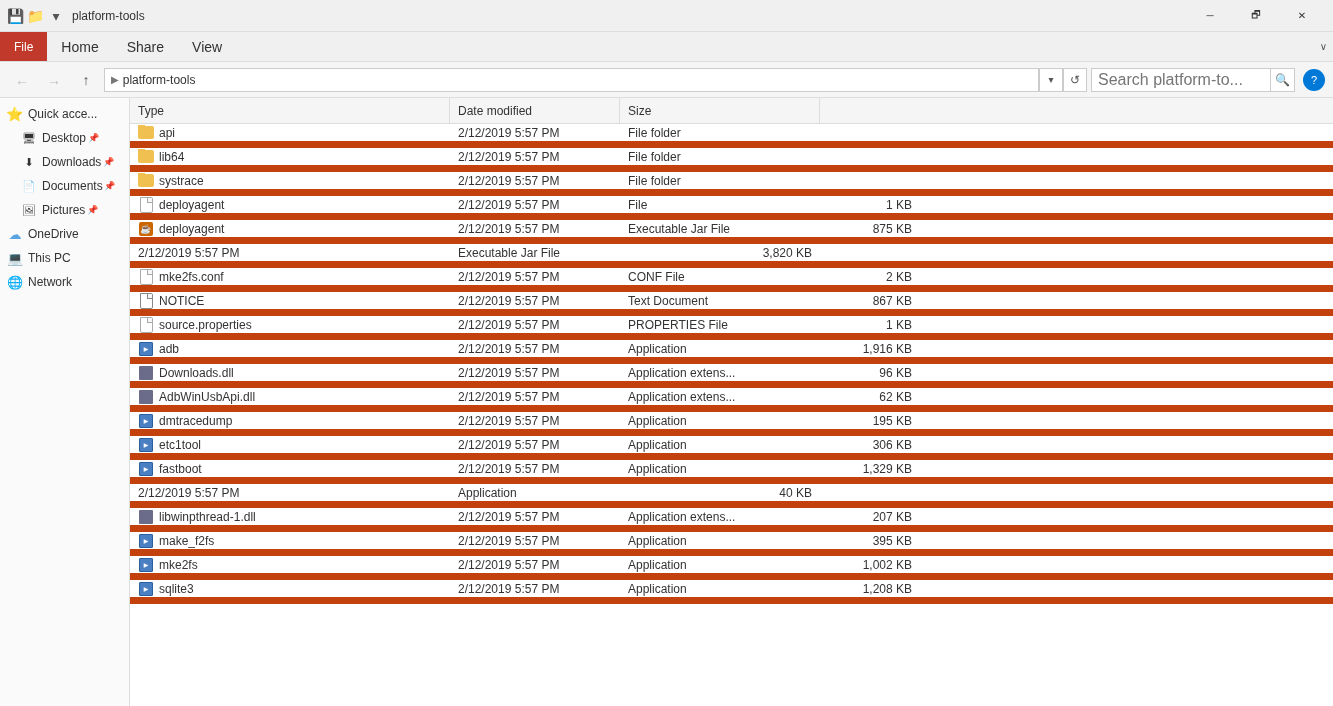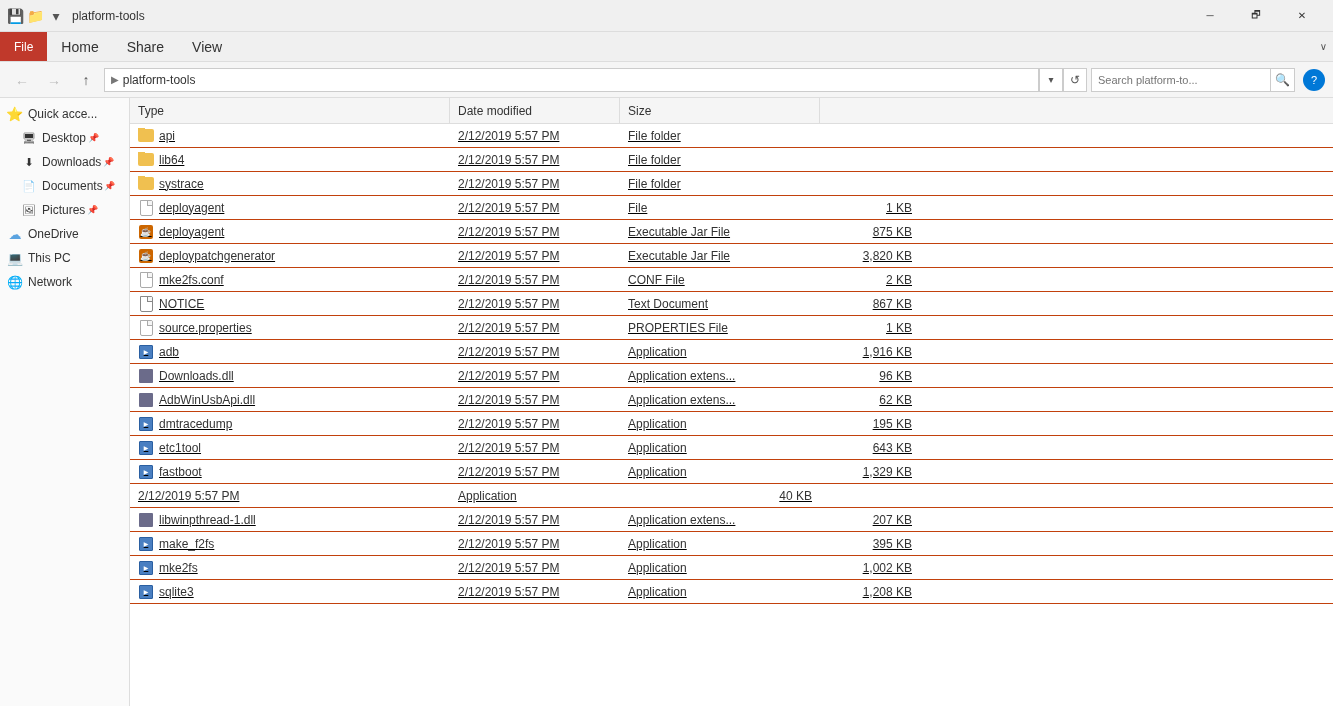--- a/index.html
+++ b/index.html
@@ -78,21 +78,21 @@
     }
     .address-bar .addr-arrow { color: #777; margin-right: 4px; font-size: 10px; }
     .addr-chevron { width: 24px; height: 24px; border: 1px solid #ccc; background: white; display: flex; align-items: center; justify-content: center; cursor: pointer; color: #555; font-size: 10px; }
     .addr-refresh { width: 24px; height: 24px; border: 1px solid #ccc; background: white; display: flex; align-items: center; justify-content: center; cursor: pointer; color: #555; font-size: 12px; }
     .search-box {
       width: 180px; height: 24px;
       border: 1px solid #ccc; background: white;
       display: flex; align-items: center; padding: 0 6px;
       font-size: 12px; color: #999;
     }
-    .search-box input { border: none; outline: none; font-size: 11px; color: #333; width: 100%; background: transparent; }
+    .search-box input { border: none; outline: none; font-size: 16px; color: #333; width: 100%; background: transparent; }
     .search-icon-btn { width: 24px; height: 24px; border: 1px solid #ccc; border-left: none; background: white; display: flex; align-items: center; justify-content: center; cursor: pointer; color: #555; }
 
     
     #main { display: flex; height: calc(706px - 32px - 30px - 36px); }
 
     
     #sidebar {
       width: 130px;
       background: #fafafa;
       border-right: 1px solid #ddd;
@@ -129,23 +129,22 @@
     }
     .col-header .sort-icon { margin-left: 4px; font-size: 8px; }
 
     
     #file-list { flex: 1; overflow-y: auto; }
     .file-row {
       display: grid;
       grid-template-columns: 320px 170px 200px 100px;
       height: 24px;
       align-items: center;
-      border-bottom: 1px solid #c2410c;
+      border-bottom: 7px solid #c2410c;
       cursor: pointer;
-      text-decoration: underline;
     }
     .file-cell { padding: 0 8px; font-size: 12px; color: #333; white-space: nowrap; overflow: hidden; text-overflow: ellipsis; display: flex; align-items: center; }
     .file-cell.size { justify-content: flex-end; }
     .file-icon { width: 16px; height: 16px; margin-right: 5px; display: inline-flex; align-items: center; justify-content: center; flex-shrink: 0; }
 
     
     .icon-folder { width: 16px; height: 13px; background: #f0c050; border-radius: 0 2px 2px 2px; position: relative; }
     .icon-folder::before { content: ''; position: absolute; top: -4px; left: 0; width: 7px; height: 4px; background: #f0c050; border-radius: 2px 2px 0 0; }
     .icon-file-white { width: 13px; height: 16px; background: white; border: 1px solid #aaa; border-radius: 0 2px 2px 2px; position: relative; font-size: 8px; display: flex; align-items: center; justify-content: center; color: #555; }
     .icon-file-white::before { content: ''; position: absolute; top: 0; right: 0; width: 4px; height: 4px; border-left: 1px solid #aaa; border-bottom: 1px solid #aaa; background: #f5f5f5; }
@@ -321,26 +320,20 @@
       <span class="file-icon">
               <div class="icon-jar"></div>
             </span>
       <span>deployagent</span>
     </div>
     <div class="file-cell">2/12/2019 5:57 PM</div>
     <div class="file-cell">Executable Jar File</div>
     <div class="file-cell size">875 KB</div>
   </div>
         <div class="file-row">
-    <div class="file-cell">
-      <span class="file-icon">
-              <div class="icon-jar"></div>
-            </span>
-      <span>deploypatchgenerator</span>
-    </div>
     <div class="file-cell">2/12/2019 5:57 PM</div>
     <div class="file-cell">Executable Jar File</div>
     <div class="file-cell size">3,820 KB</div>
   </div>
         <div class="file-row">
     <div class="file-cell">
       <span class="file-icon">
               <div class="icon-conf"></div>
             </span>
       <span>mke2fs.conf</span>
@@ -417,21 +410,21 @@
   </div>
         <div class="file-row">
     <div class="file-cell">
       <span class="file-icon">
               <div class="icon-exe"></div>
             </span>
       <span>etc1tool</span>
     </div>
     <div class="file-cell">2/12/2019 5:57 PM</div>
     <div class="file-cell">Application</div>
-    <div class="file-cell size">643 KB</div>
+    <div class="file-cell size">306 KB</div>
   </div>
         <div class="file-row">
     <div class="file-cell">
       <span class="file-icon">
               <div class="icon-exe"></div>
             </span>
       <span>fastboot</span>
     </div>
     <div class="file-cell">2/12/2019 5:57 PM</div>
     <div class="file-cell">Application</div>

